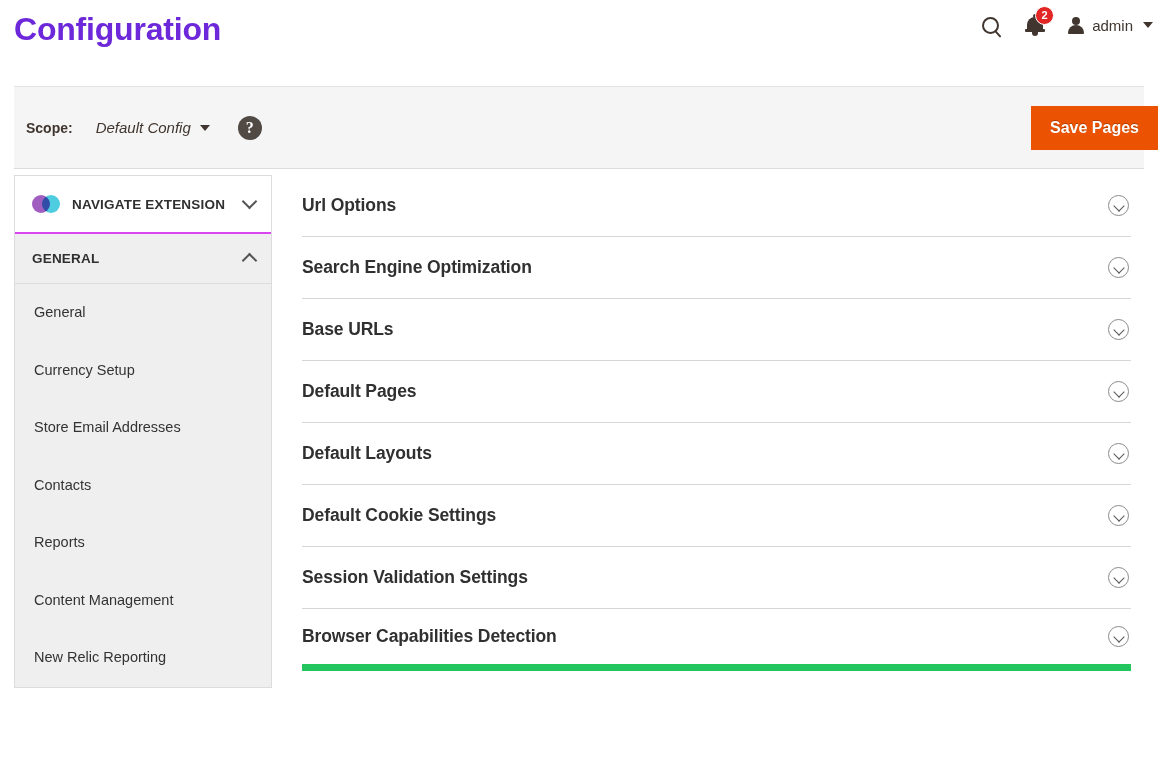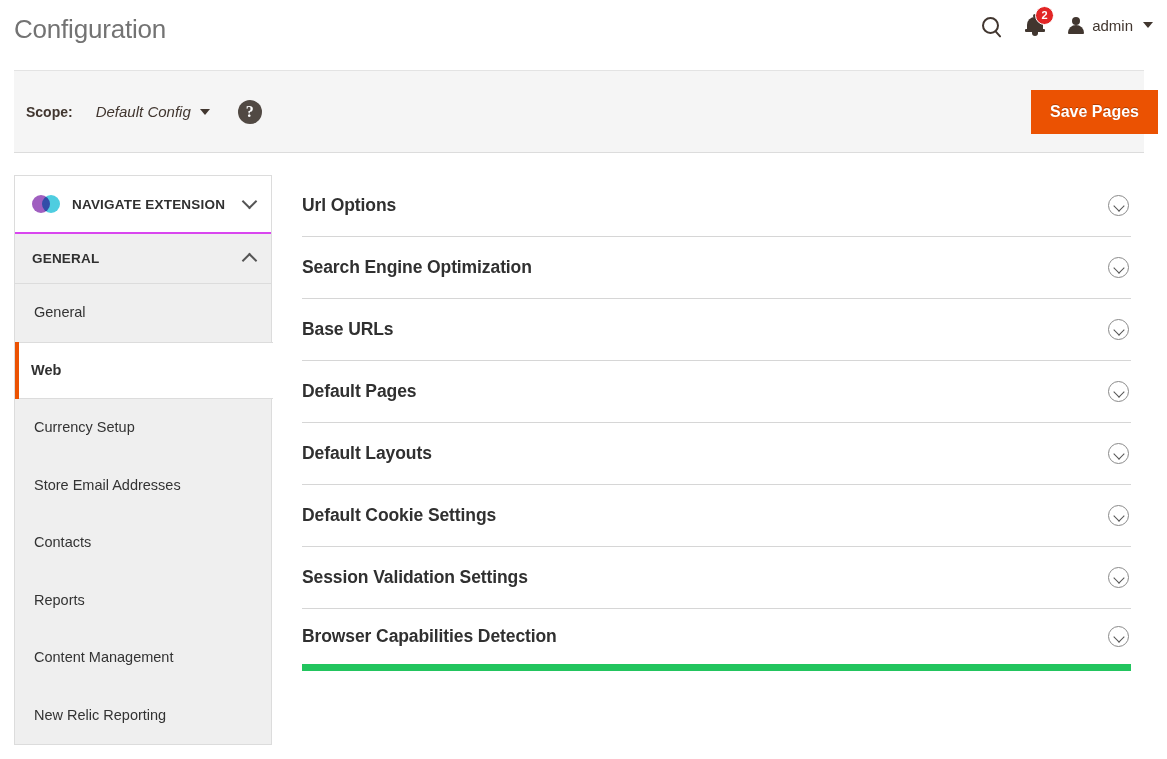--- a/index.html
+++ b/index.html
@@ -16,23 +16,23 @@
   
   .page-header {
     position: relative;
     height: 58px;
     background: #ffffff;
   }
   .page-title {
     position: absolute;
     left: 14px;
     top: 12px;
-    font-size: 26px;
-    font-weight: 400;
-    color: #737373;
+    font-size: 32px;
+    font-weight: 700;
+    color: #6d28d9;
     letter-spacing: -0.2px;
     line-height: 34px;
   }
   .header-actions {
     position: absolute;
     right: 14px;
     top: 10px;
     display: flex;
     align-items: center;
     gap: 0px;
@@ -154,21 +154,21 @@
     border-left: 5px solid transparent;
     border-right: 5px solid transparent;
     border-top: 6px solid #41362f;
     margin-left: 2px;
   }
 
   
   .scope-bar {
     position: absolute;
     left: 14px;
-    top: 70px;
+    top: 86px;
     width: 1130px;
     height: 83px;
     background: #f5f5f5;
     border-top: 1px solid #e3e3e3;
     border-bottom: 1px solid #dcdcdc;
     display: flex;
     align-items: center;
     padding: 0 0 0 12px;
   }
   .scope-label {
@@ -452,23 +452,20 @@
       </div>
 
       <div class="nav-group-header">
         <span class="nav-group-title">GENERAL</span>
         <span class="chev up"></span>
       </div>
 
       <div class="nav-item">
         <span>General</span>
       </div>
-      <div class="nav-item active">
-        <span>Web</span>
-      </div>
       <div class="nav-item">
         <span>Currency Setup</span>
       </div>
       <div class="nav-item">
         <span>Store Email Addresses</span>
       </div>
       <div class="nav-item">
         <span>Contacts</span>
       </div>
       <div class="nav-item">

